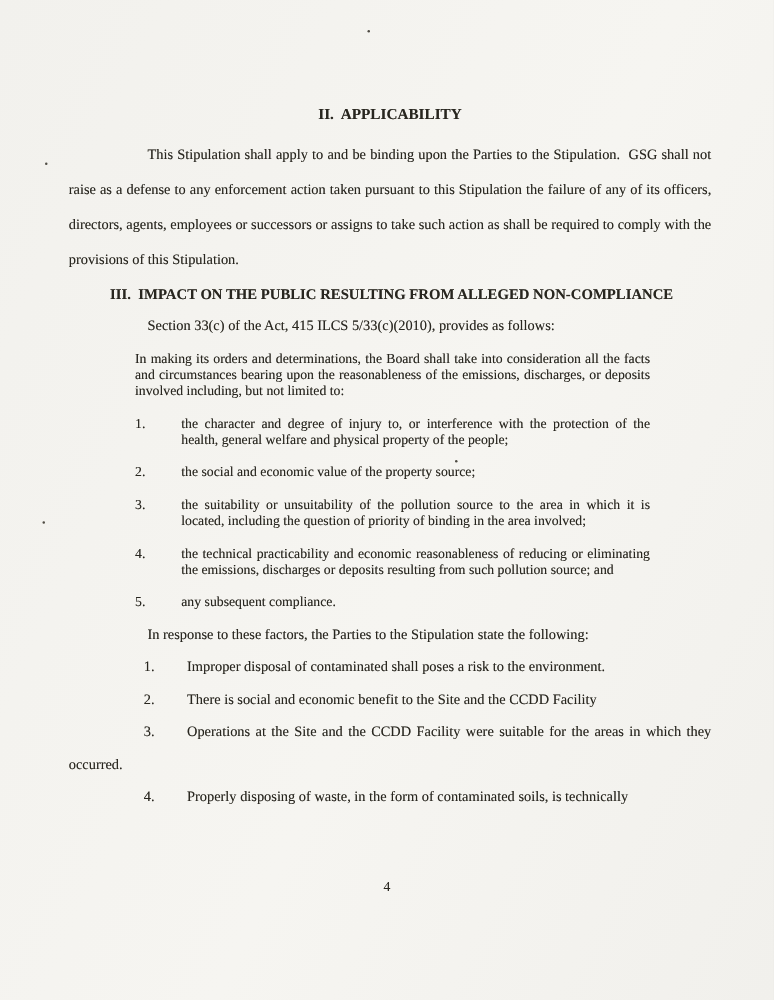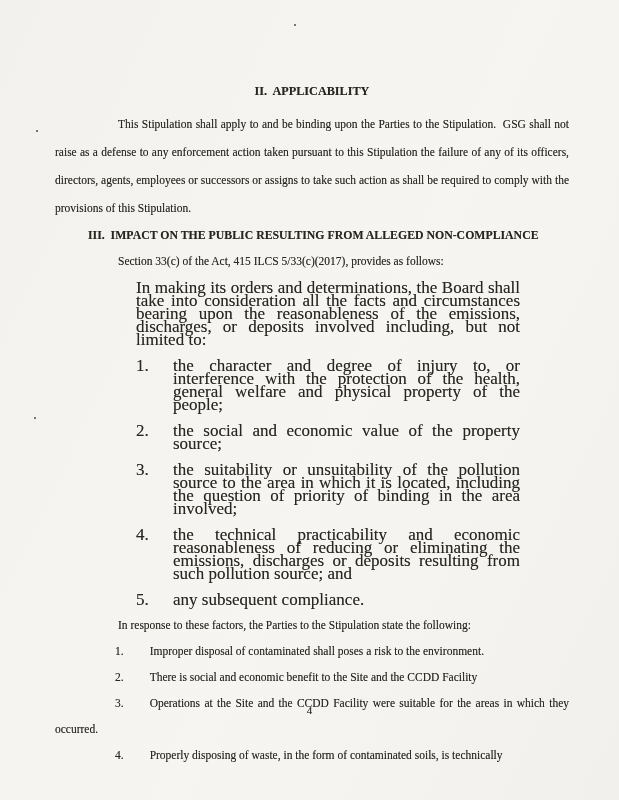--- a/index.html
+++ b/index.html
@@ -39,22 +39,22 @@
     font-weight: bold;
     line-height: 15px;
     white-space: pre-wrap;
   }
   .intro {
     margin: 10px 0 0 0;
     line-height: 16px;
     text-indent: 63px;
   }
   .quote {
-    margin: 12px 49px 0 81px;
-    font-size: 17px;
+    margin: 12px 49px 0 53px;
+    font-size: 11px;
     line-height: 13px;
   }
   .quote-intro { margin: 0; text-align: justify; }
   .factor {
     position: relative;
     padding-left: 37px;
     margin-top: 13px;
     text-align: justify;
   }
   .fnum { position: absolute; left: 0; top: 0; }
@@ -96,21 +96,21 @@
   <span class="speck s2"></span>
   <span class="speck s3"></span>
   <span class="speck s4"></span>
 
   <h1 class="h1">II.&nbsp; APPLICABILITY</h1>
 
   <p class="para">This Stipulation shall apply to and be binding upon the Parties to the Stipulation.&nbsp; GSG shall not raise as a defense to any enforcement action taken pursuant to this Stipulation the failure of any of its officers, directors, agents, employees or successors or assigns to take such action as shall be required to comply with the provisions of this Stipulation.</p>
 
   <h2 class="h2">III.&nbsp; IMPACT ON THE PUBLIC RESULTING FROM ALLEGED NON-COMPLIANCE</h2>
 
-  <p class="intro">Section 33(c) of the Act, 415 ILCS 5/33(c)(2017), provides as follows:</p>
+  <p class="intro">Section 33(c) of the Act, 415 ILCS 5/33(c)(2010), provides as follows:</p>
 
   <div class="quote">
     <p class="quote-intro">In making its orders and determinations, the Board shall take into consideration all the facts and circumstances bearing upon the reasonableness of the emissions, discharges, or deposits involved including, but not limited to:</p>
 
     <div class="factor">
       <span class="fnum">1.</span>
       <span class="ftext">the character and degree of injury to, or interference with the protection of the health, general welfare and physical property of the people;</span>
     </div>
     <div class="factor">
       <span class="fnum">2.</span>

